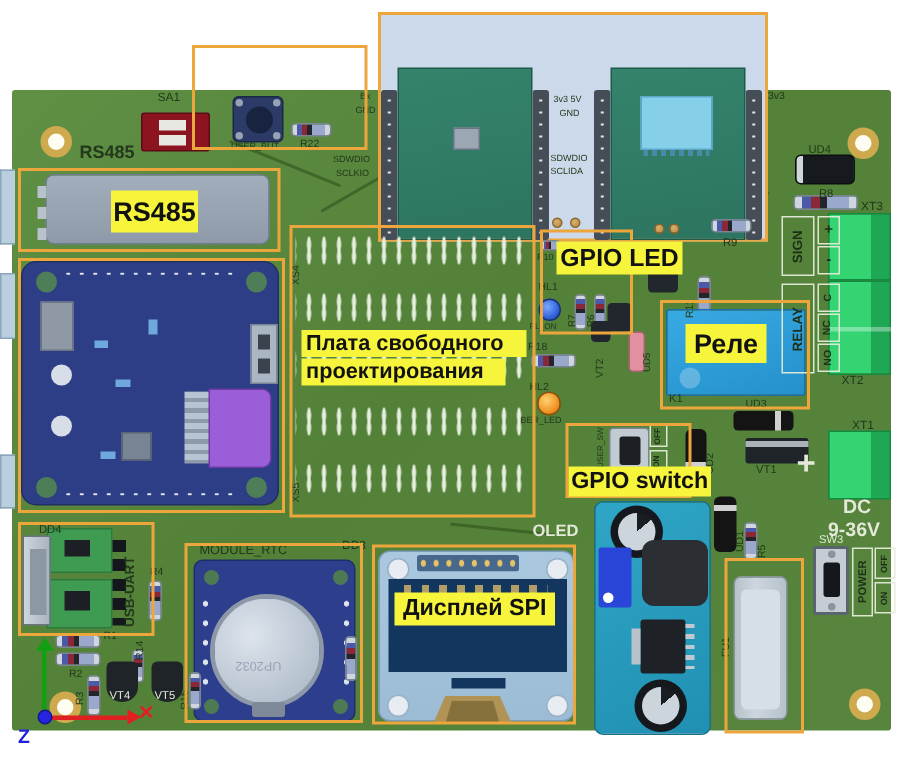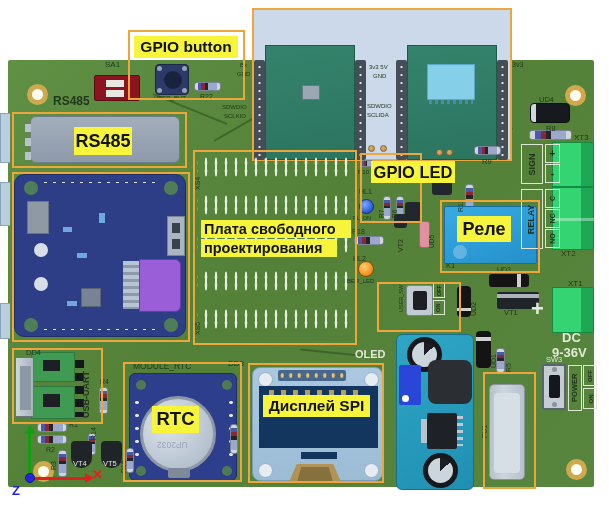--- a/index.html
+++ b/index.html
@@ -332,27 +332,26 @@
   <div class="abs annot" style="left:12px;top:172px;width:178px;height:170px"></div>
   <div class="abs annot" style="left:193px;top:150px;width:164px;height:195px"></div>
   <div class="abs annot" style="left:360px;top:153px;width:62px;height:70px"></div>
   <div class="abs annot" style="left:440px;top:200px;width:100px;height:73px"></div>
   <div class="abs annot" style="left:377px;top:282px;width:84px;height:50px"></div>
   <div class="abs annot" style="left:248px;top:363px;width:136px;height:120px"></div>
   <div class="abs annot" style="left:123px;top:362px;width:119px;height:120px"></div>
   <div class="abs annot" style="left:12px;top:348px;width:91px;height:76px"></div>
   <div class="abs annot" style="left:483px;top:372px;width:53px;height:117px"></div>
 
-  <div class="abs chip" style="left:134px;top:36px;width:104px;height:22px;font-size:15.5px">GPIO button</div>
   <div class="abs chip" style="left:74px;top:127px;width:58px;height:28px;font-size:18px">RS485</div>
   <div class="abs chip chipL" style="left:201px;top:220px;width:150px;height:18px;font-size:14.5px">Плата свободного</div>
   <div class="abs chip chipL" style="left:201px;top:239px;width:136px;height:18px;font-size:14.5px">проектирования</div>
   <div class="abs chip" style="left:457px;top:216px;width:54px;height:26px;font-size:18px">Реле</div>
   <div class="abs chip" style="left:371px;top:161px;width:84px;height:22px;font-size:16.5px">GPIO LED</div>
-  <div class="abs chip" style="left:152px;top:406px;width:47px;height:27px;font-size:18.5px">RTC</div>
+  <div class="abs chip" style="left:379px;top:311px;width:95px;height:20px;font-size:15.5px">GPIO switch</div>
   <div class="abs chip" style="left:263px;top:395px;width:107px;height:22px;font-size:15.5px">Дисплей SPI</div>
 
   <div class="abs" style="left:28px;top:433px;width:3px;height:45px;background:#12a012"></div>
   <div class="abs" style="left:24px;top:425px;width:0;height:0;border-left:6px solid transparent;border-right:6px solid transparent;border-bottom:9px solid #12a012"></div>
   <div class="abs" style="left:33px;top:477px;width:52px;height:3px;background:#e02020"></div>
   <div class="abs" style="left:85px;top:473px;width:0;height:0;border-top:5px solid transparent;border-bottom:5px solid transparent;border-left:9px solid #e02020"></div>
   <div class="abs" style="left:25px;top:473px;width:10px;height:10px;border-radius:50%;background:#2525e0;border:1px solid #151590"></div>
 
 </div>
 

